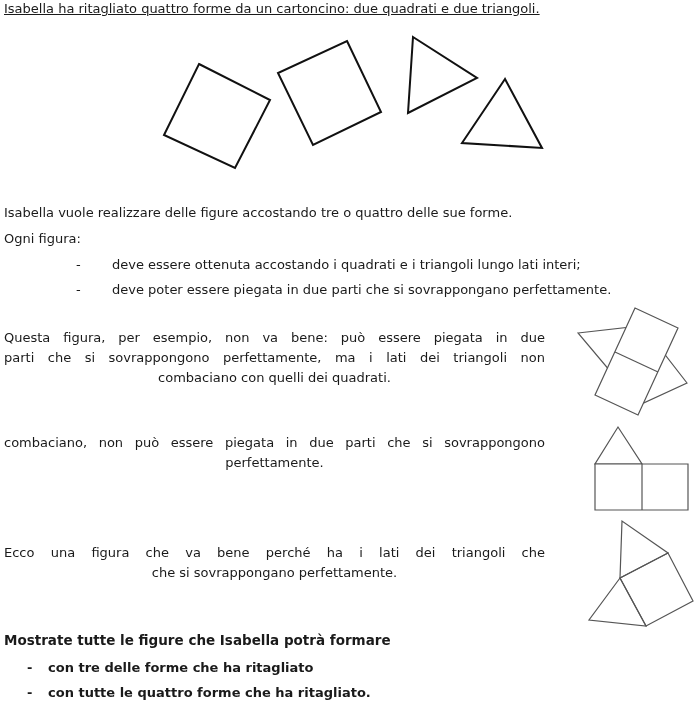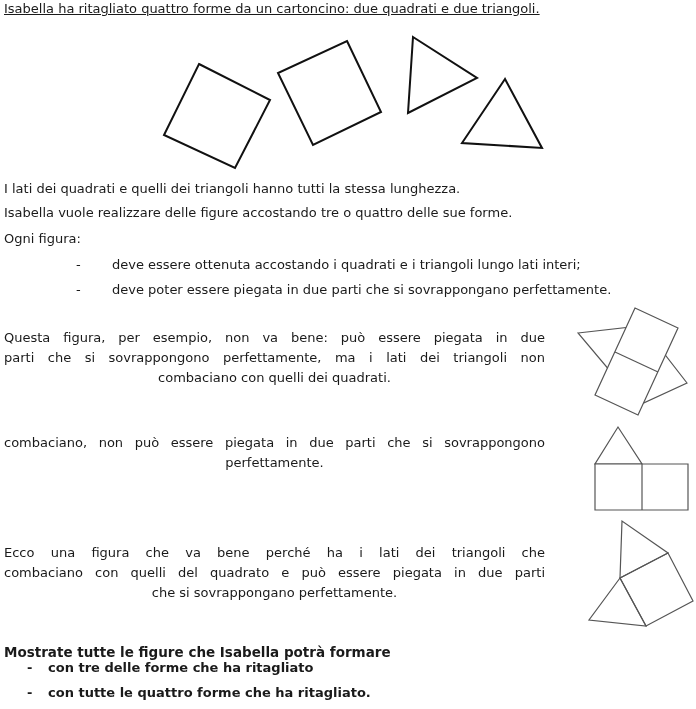--- a/index.html
+++ b/index.html
@@ -63,21 +63,20 @@
 
   <svg class="abs" style="left:140px; top:30px;" width="420" height="148" viewBox="140 30 420 148">
     <g fill="none" stroke="#111111" stroke-width="2" stroke-linejoin="miter">
       <polygon points="199,64 270,100 235,168 164,135"></polygon>
       <polygon points="347,41 381,112 313,145 278,73"></polygon>
       <polygon points="413,37 477,78 408,113"></polygon>
       <polygon points="505,79 462,143 542,148"></polygon>
     </g>
   </svg>
 
-  <p class="line" style="top:181px;">I lati dei quadrati e quelli dei triangoli hanno tutti la stessa lunghezza.</p>
   <p class="line" style="top:205px;">Isabella vuole realizzare delle figure accostando tre o quattro delle sue forme.</p>
   <p class="line" style="top:231px;">Ogni figura:</p>
 
   <p class="bullet mid" style="top:257px;">
     <span class="dash">-</span><span>deve essere ottenuta accostando i quadrati e i triangoli lungo lati interi;</span>
   </p>
   <p class="bullet mid" style="top:282px;">
     <span class="dash">-</span><span>deve poter essere piegata in due parti che si sovrappongano perfettamente.</span>
   </p>
 
@@ -102,32 +101,31 @@
   <svg class="abs" style="left:560px; top:415px;" width="136" height="105" viewBox="560 415 136 105">
     <g fill="none" stroke="#555555" stroke-width="1.2" stroke-linejoin="miter">
       <polygon points="595,464 642,464 618,427" fill="#ffffff"></polygon>
       <rect x="595" y="464" width="93" height="46" fill="#ffffff"></rect>
       <line x1="642" y1="464" x2="642" y2="510"></line>
     </g>
   </svg>
 
   <div class="para" style="top:543px;">
     <div class="jline">Ecco una figura che va bene perché ha i lati dei triangoli che</div>
-    <div class="jline">combaciano con quelli del quadrato e può essere piegata in due parti</div>
     <div class="lline">che si sovrappongano perfettamente.</div>
   </div>
   <svg class="abs" style="left:560px; top:505px;" width="136" height="130" viewBox="560 505 136 130">
     <g fill="none" stroke="#555555" stroke-width="1.2" stroke-linejoin="miter">
       <polygon points="620,578 668,553 693,601 646,626"></polygon>
       <polygon points="620,578 668,553 622,521"></polygon>
       <polygon points="620,578 646,626 589,620"></polygon>
     </g>
   </svg>
 
-  <p class="line bold-head" style="top:632px;margin-top:12px;">Mostrate tutte le figure che Isabella potrà formare</p>
+  <p class="line bold-head" style="top:632px;">Mostrate tutte le figure che Isabella potrà formare</p>
   <p class="bullet task-b" style="top:660px;">
     <span class="dash">-</span><span>con tre delle forme che ha ritagliato</span>
   </p>
   <p class="bullet task-b" style="top:685px;">
     <span class="dash">-</span><span>con tutte le quattro forme che ha ritagliato.</span>
   </p>
 
 </div>
 
 </body></html>

